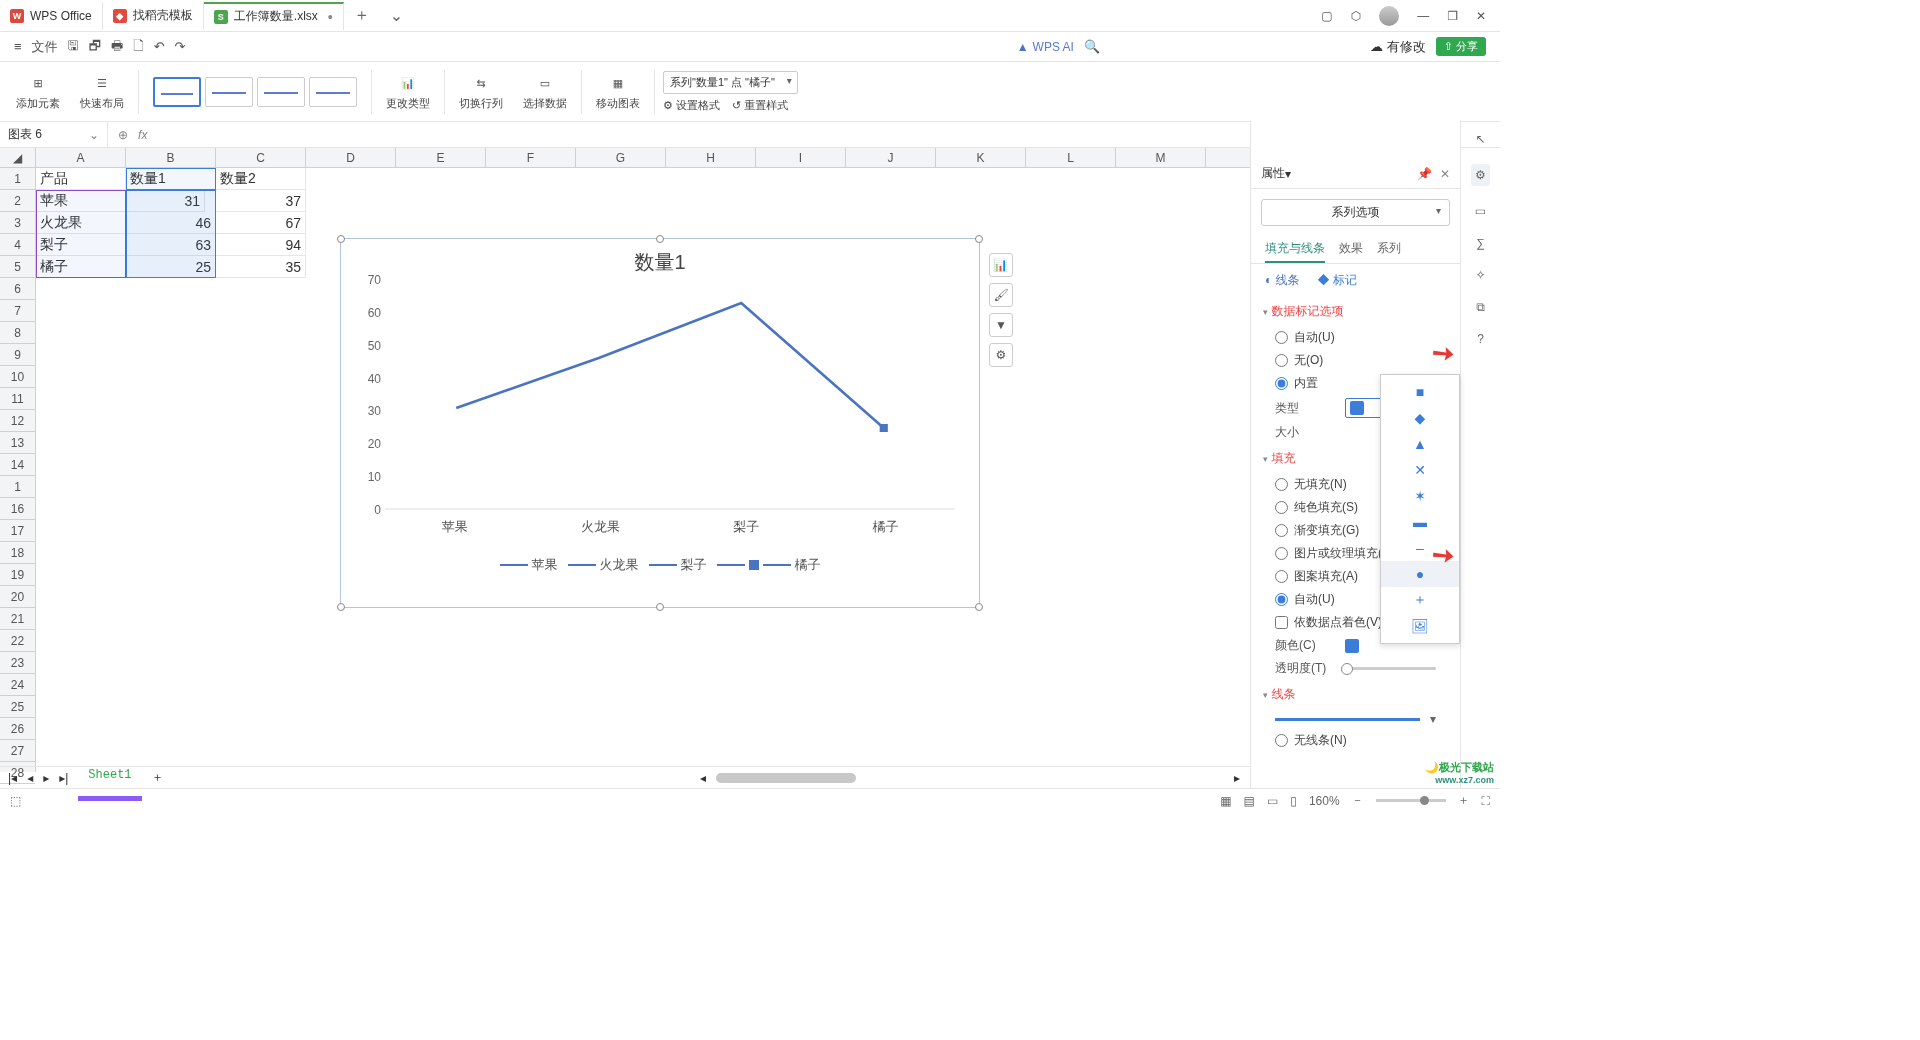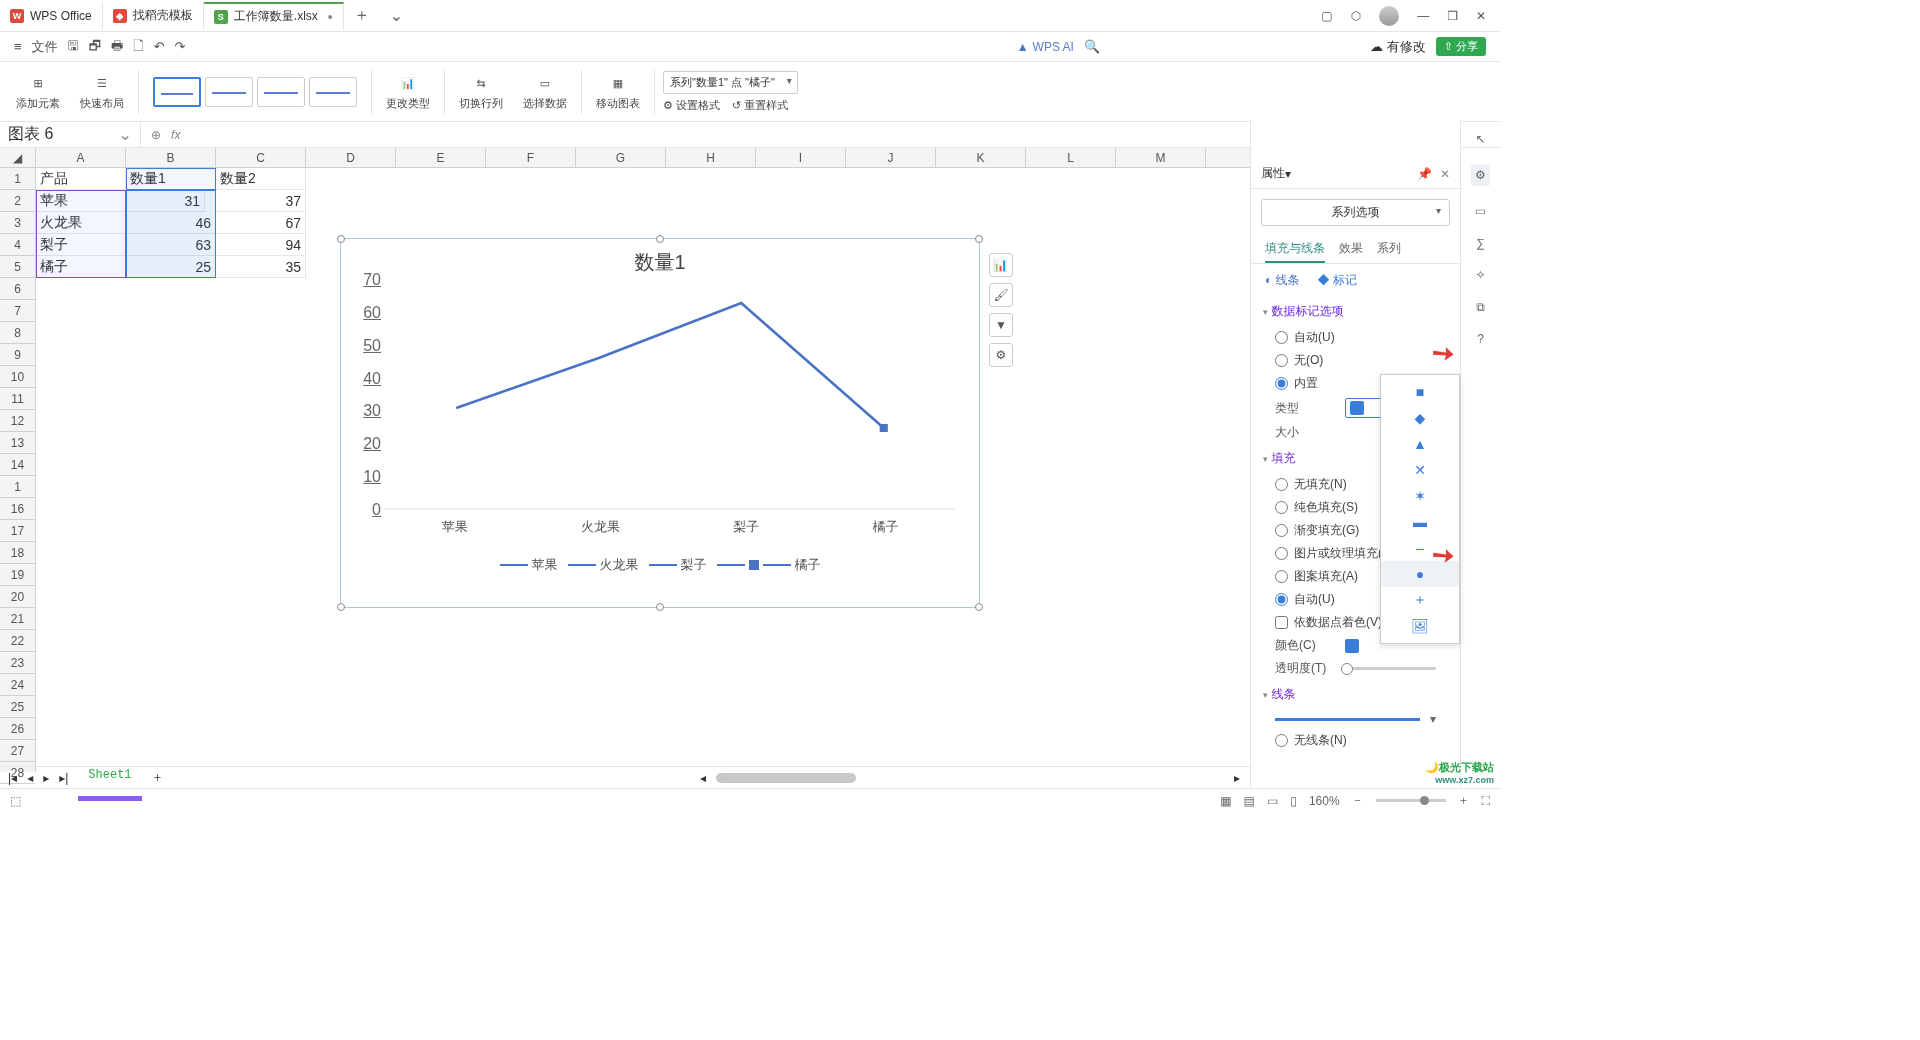--- a/index.html
+++ b/index.html
@@ -36,21 +36,21 @@
 .rthumb { width:48px; height:30px; border:1px solid #ccc; background:#fff; position:relative; border-radius:2px; }
 .rthumb.sel { border:2px solid #3b7dd8; }
 .rthumb::after { content:""; position:absolute; left:6px; right:6px; top:14px; height:10px; border-top:2px solid #5b7bd4; }
 .divider { width:1px; height:44px; background:#e5e5e5; }
 .dd { border:1px solid #ccc; padding:3px 22px 3px 6px; font-size:11px; border-radius:2px; position:relative; min-width:120px;}
 .dd::after { content:"▾"; position:absolute; right:5px; top:3px; color:#666; font-size:10px;}
 .ricon { width:22px; height:22px; display:flex; align-items:center; justify-content:center; color:#555; }
 
 
 .nbrow { height:26px; display:flex; align-items:center; border-bottom:1px solid #e5e5e5; }
-.namebox { width:141px; border-right:1px solid #e5e5e5; padding:0 8px; display:flex; align-items:center; justify-content:space-between; font-size:16px; height:100%; }
+.namebox { width:108px; border-right:1px solid #e5e5e5; padding:0 8px; display:flex; align-items:center; justify-content:space-between; font-size:12px; height:100%; }
 .fx { padding:0 10px; display:flex; gap:10px; color:#888; align-items:center;}
 
 
 .main { position:absolute; top:148px; left:0; right:250px; bottom:24px; overflow:hidden; }
 .colhdr { height:20px; display:flex; background:#f3f4f5; border-bottom:1px solid #d0d0d0;}
 .rowhdr { position:absolute; top:20px; left:0; width:36px; bottom:16px; background:#f3f4f5; border-right:1px solid #d0d0d0;}
 .ch { width:90px; border-right:1px solid #d0d0d0; text-align:center; font-size:12px; color:#555; line-height:20px;}
 .ch:first-child { width:36px; }
 .rh { height:22px; border-bottom:1px solid #d0d0d0; text-align:center; font-size:12px; color:#555; line-height:22px;}
 .cells { position:absolute; left:36px; top:20px; right:0; bottom:16px; }
@@ -60,41 +60,41 @@
 .sel-range.purple { border:1px solid #8a4dbf; }
 
 
 .chartbox { position:absolute; left:304px; top:70px; width:640px; height:370px; border:1px solid #b0c4de; background:#fff;}
 .chartbox .handle { width:8px; height:8px; background:#fff; border:1px solid #888; border-radius:50%; position:absolute;}
 .chartbtns { position:absolute; right:-34px; top:14px; display:flex; flex-direction:column; gap:6px;}
 .chartbtns div { width:24px; height:24px; border:1px solid #ccc; border-radius:3px; background:#fff; display:flex; align-items:center; justify-content:center; font-size:12px; color:#555;}
 .ctitle { text-align:center; font-size:20px; margin:10px 0 4px; color:#444;}
 .plot { position:relative; margin:0 24px 0 44px; height:230px;}
 .yaxis { position:absolute; left:-34px; top:0; bottom:0; width:30px;}
-.ylab { position:absolute; right:0; font-size:16px; color:#666; transform:translateY(50%);text-decoration:underline;}
+.ylab { position:absolute; right:0; font-size:12px; color:#666; transform:translateY(50%);}
 .grid line { stroke:#ddd; stroke-width:1;}
 .series { stroke:#4a73c4; stroke-width:2.5; fill:none;}
 .marker { fill:#4a73c4;}
 .xlabels { display:flex; justify-content:space-around; font-size:13px; color:#555; margin:8px 24px 0 44px;}
 .legend { display:flex; justify-content:center; gap:10px; font-size:13px; color:#555; margin-top:20px; align-items:center;}
 .legend span { display:flex; align-items:center; gap:4px;}
 .lline { width:28px; height:2px; background:#4a73c4; display:inline-block;}
 .lmark { width:10px; height:10px; background:#4a73c4; display:inline-block;}
 
 
 .rpanel { position:absolute; right:40px; top:120px; bottom:24px; width:210px; border-left:1px solid #e5e5e5; background:#fff; font-size:12px; overflow:visible;}
 .rp-title { display:flex; align-items:center; padding:6px 10px; border-bottom:1px solid #e5e5e5; font-size:12px; color:#333;margin-top:39px;}
 .rp-title .sp { margin-left:auto; display:flex; gap:8px; color:#888;}
 .series-dd { margin:10px; border:1px solid #ccc; text-align:center; padding:4px 0; border-radius:3px; position:relative;}
 .series-dd::after { content:"▾"; position:absolute; right:8px; top:5px; font-size:10px; color:#666;}
 .rtabs { display:flex; gap:14px; padding:0 14px; border-bottom:1px solid #e5e5e5;}
 .rtab { padding:4px 0; color:#666;}
 .rtab.on { color:#2f8f7f; border-bottom:2px solid #2f8f7f;}
 .rlinks { display:flex; gap:18px; padding:8px 14px; color:#4a73c4; font-size:12px;}
-.rsection-h { padding:6px 12px; color:#6d28d9; display:flex; align-items:center; gap:4px;}
+.rsection-h { padding:6px 12px; color:#ef4444; display:flex; align-items:center; gap:4px;}
 .rsection-h::before { content:"▾"; font-size:9px; color:#888; }
 .opt { display:flex; align-items:center; gap:6px; padding:3px 24px; color:#444;}
 .opt input { accent-color:#3b7dd8;}
 .kv { display:flex; align-items:center; padding:3px 24px; gap:10px;}
 .kv .lab { width:60px; color:#555;}
 .sw { width:14px; height:14px; background:#3b7dd8; display:inline-block; border-radius:2px;}
 .slider { flex:1; height:3px; background:#ccc; position:relative; border-radius:2px;}
 .slider::before { content:""; width:10px; height:10px; background:#fff; border:1px solid #888; border-radius:50%; position:absolute; left:-4px; top:-4px;}
 .line-prev { flex:1; height:3px; background:#3b7dd8;}
 .typedd { border:1px solid #3b7dd8; padding:2px 4px; display:flex; align-items:center; justify-content:space-between; width:80px; border-radius:2px;}

